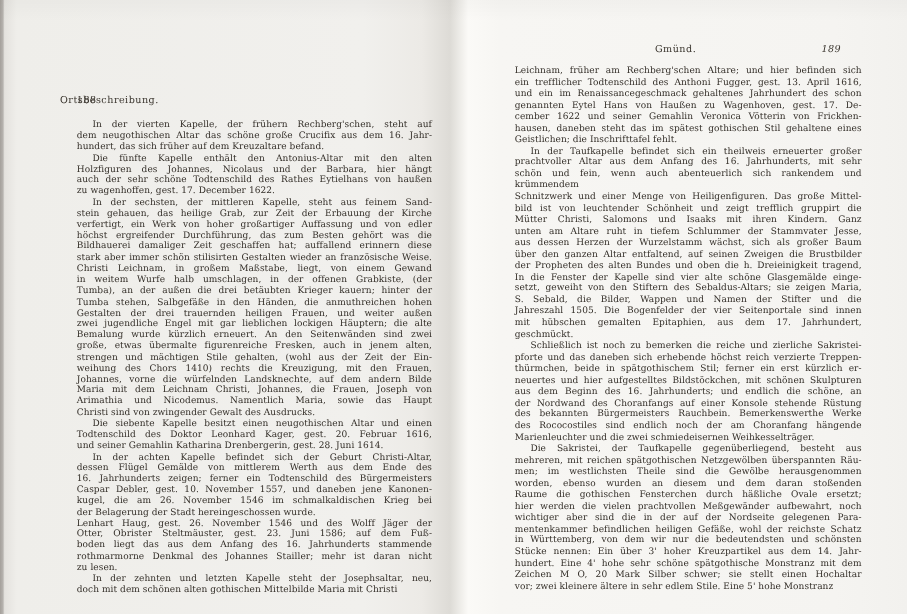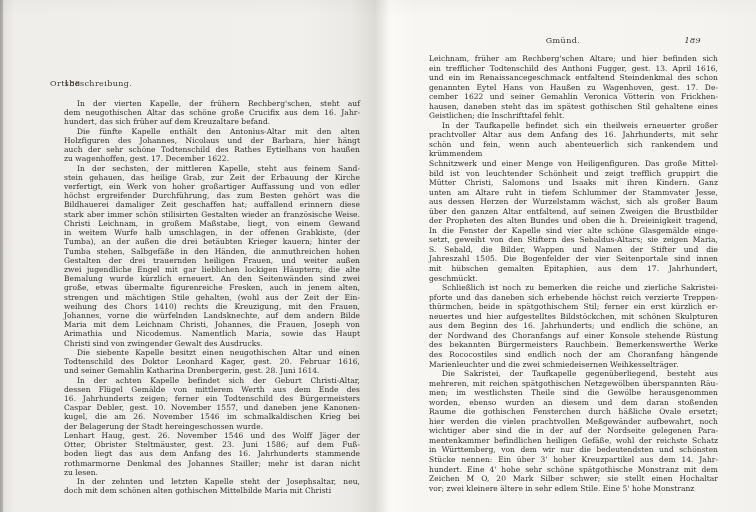--- a/index.html
+++ b/index.html
@@ -98,21 +98,21 @@
         <div class="line para-end">doch mit dem schönen alten gothischen Mittelbilde Maria mit Christi</div>
       </div>
   </section>
 
   <section class="page right">
     <span class="runhead">Gmünd.</span>
     <span class="pageno">189</span>
     <div class="column">
         <div class="line">Leichnam, früher am Rechberg'schen Altare; und hier befinden sich</div>
         <div class="line">ein trefflicher Todtenschild des Anthoni Fugger, gest. 13. April 1616,</div>
-        <div class="line">und ein im Renaissancegeschmack entfaltend Steindenkmal des schon</div>
+        <div class="line">und ein im Renaissancegeschmack gehaltenes Jahrhundert des schon</div>
         <div class="line">genannten Eytel Hans von Haußen zu Wagenhoven, gest. 17. De-</div>
         <div class="line">cember 1622 und seiner Gemahlin Veronica Vötterin von Frickhen-</div>
         <div class="line">hausen, daneben steht das im spätest gothischen Stil gehaltene eines</div>
         <div class="line para-end">Geistlichen; die Inschrifttafel fehlt.</div>
         <div class="line indent">In der Taufkapelle befindet sich ein theilweis erneuerter großer</div>
         <div class="line">prachtvoller Altar aus dem Anfang des 16. Jahrhunderts, mit sehr</div>
         <div class="line">schön und fein, wenn auch abenteuerlich sich rankendem und krümmendem</div>
         <div class="line">Schnitzwerk und einer Menge von Heiligenfiguren. Das große Mittel-</div>
         <div class="line">bild ist von leuchtender Schönheit und zeigt trefflich gruppirt die</div>
         <div class="line">Mütter Christi, Salomons und Isaaks mit ihren Kindern. Ganz</div>

